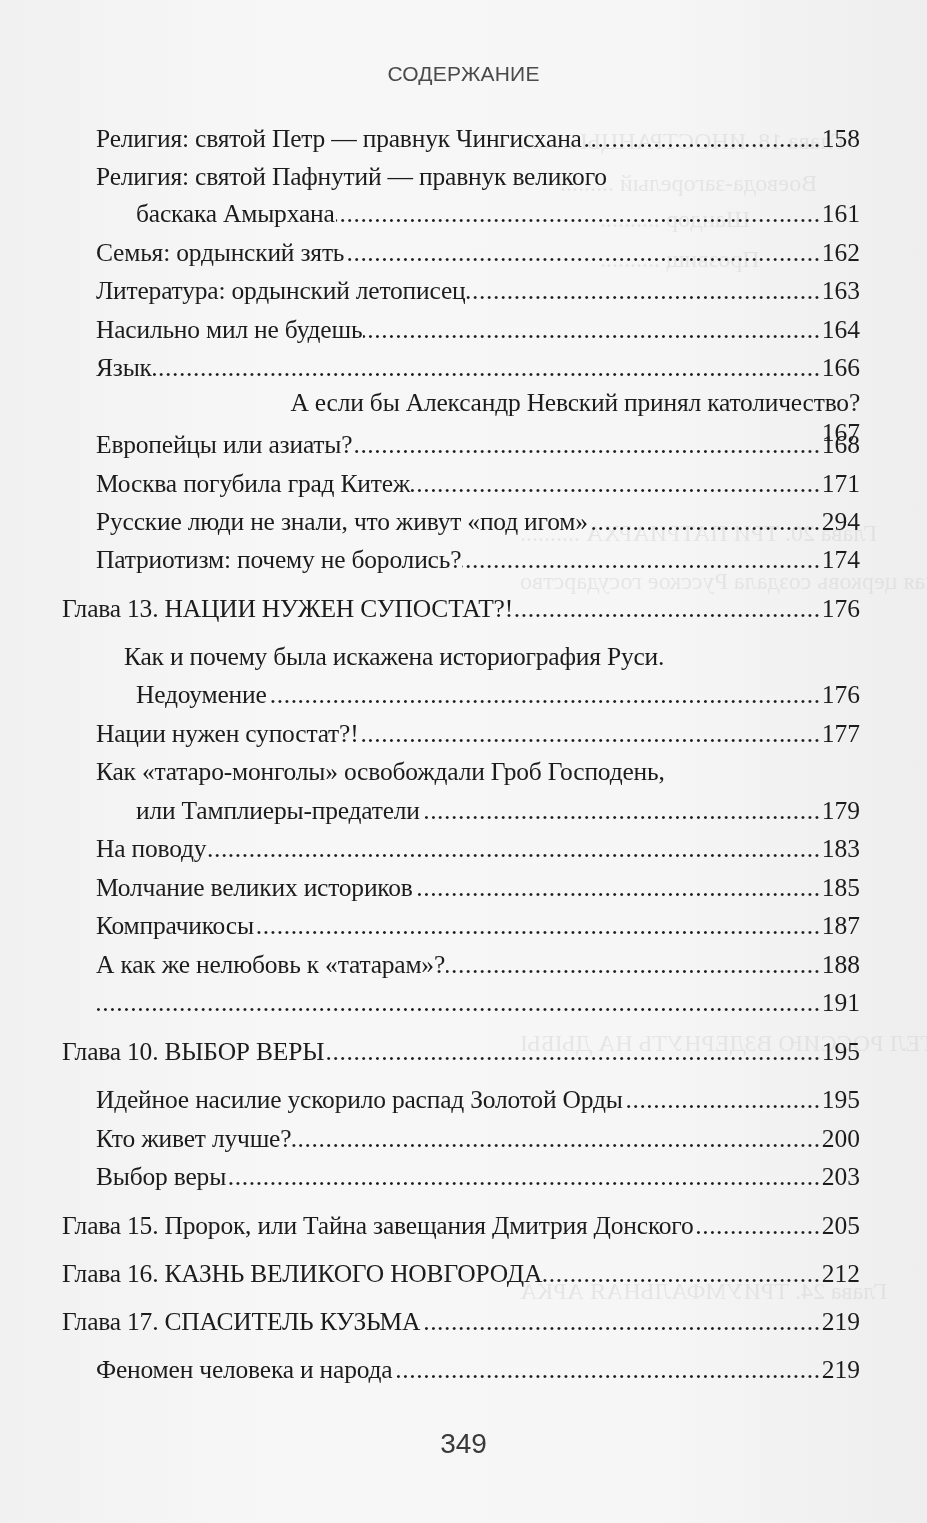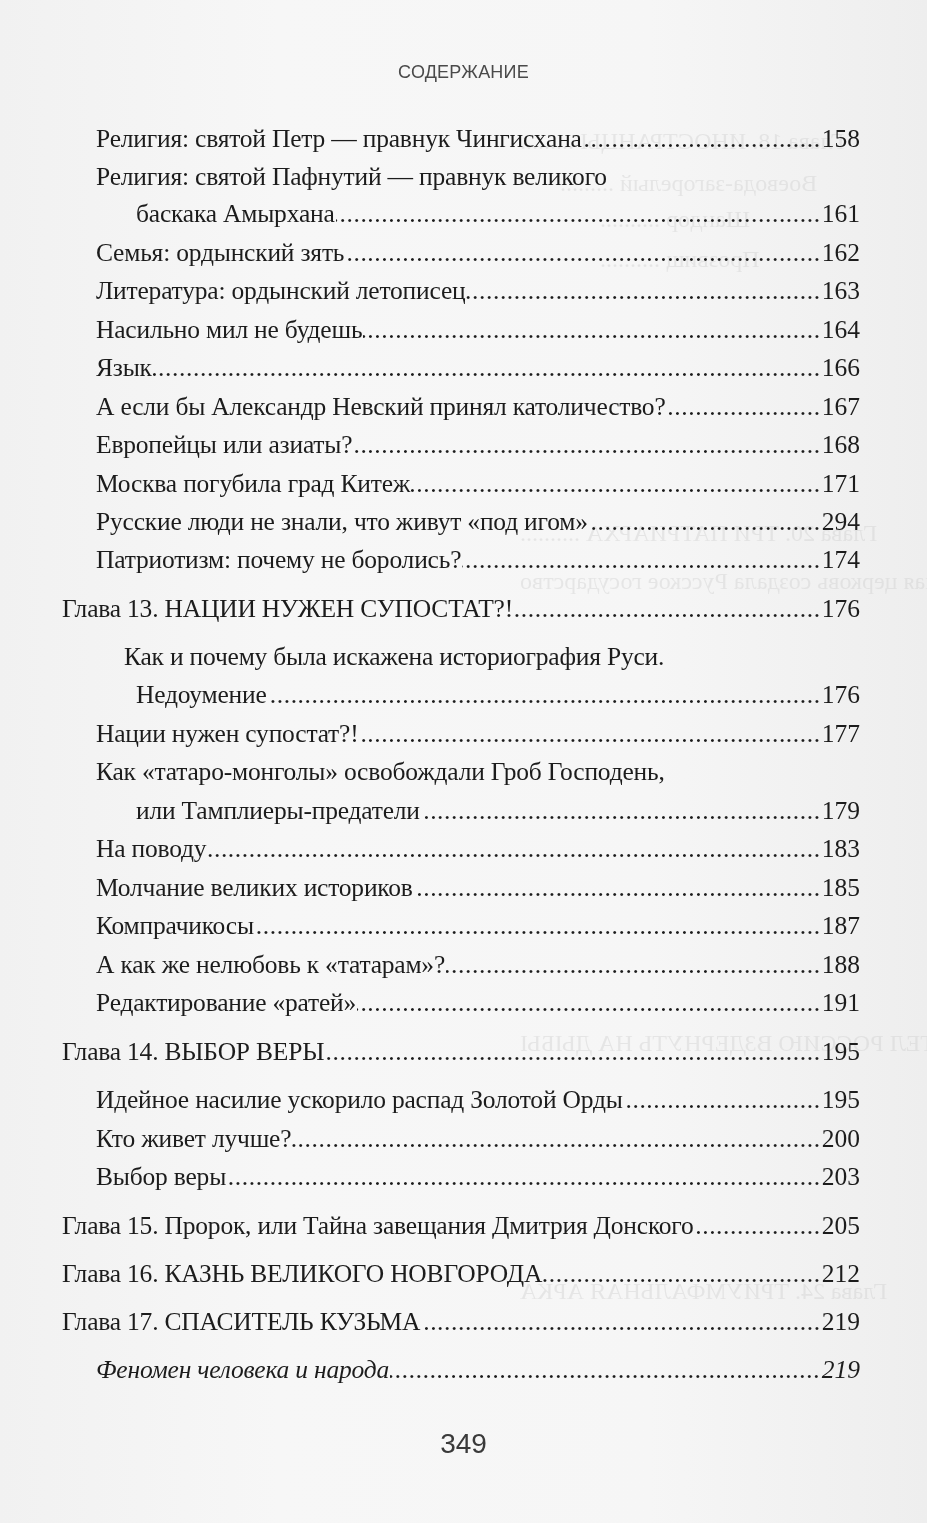--- a/index.html
+++ b/index.html
@@ -18,21 +18,21 @@
   .bleed {
     position: absolute; left: 0; top: 0; width: 927px; height: 1523px;
     pointer-events: none;
   }
   .bleed span {
     position: absolute; font-family: "Liberation Serif", serif; font-size: 24px;
     color: #c8c8c8; opacity: 0.35; transform: scaleX(-1); white-space: nowrap;
   }
   .header {
     position: absolute; top: 62px; left: 0; width: 927px; text-align: center;
-    font-family: "Liberation Sans", sans-serif; font-size: 18px; color: #4a4a4a;
+    font-family: "Liberation Sans", sans-serif; font-size: 21px; color: #4a4a4a;
     letter-spacing: 0.2px;
   }
   .toc { position: absolute; left: 0; top: 0; width: 927px; }
   .row {
     position: absolute; height: 34px;
     display: flex; align-items: flex-end;
     font-size: 25.5px; line-height: 30px;
     transform-origin: left bottom;
   }
   .row .title { white-space: nowrap; flex: 0 0 auto; letter-spacing: -0.2px; }
@@ -94,21 +94,21 @@
       <div class="row" style="left: 96px; top: 311px; width: 764px;">
         <span class="title">Насильно мил не будешь</span>
         <span class="leader"></span>
         <span class="page-num">164</span>
       </div>
       <div class="row" style="left: 96px; top: 349px; width: 764px;">
         <span class="title">Язык</span>
         <span class="leader"></span>
         <span class="page-num">166</span>
       </div>
-      <div class="row" style="left: 96px; top: 388px; width: 764px;">
+      <div class="row" style="left: 96px; top: 388px; width: 764px; flex-direction: column;">
         <span class="title">А если бы Александр Невский принял католичество?</span>
         <span class="leader"></span>
         <span class="page-num">167</span>
       </div>
       <div class="row" style="left: 96px; top: 426px; width: 764px;">
         <span class="title">Европейцы или азиаты?</span>
         <span class="leader"></span>
         <span class="page-num">168</span>
       </div>
       <div class="row" style="left: 96px; top: 465px; width: 764px;">
@@ -166,26 +166,25 @@
         <span class="title">Компрачикосы</span>
         <span class="leader"></span>
         <span class="page-num">187</span>
       </div>
       <div class="row" style="left: 96px; top: 946px; width: 764px;">
         <span class="title">А как же нелюбовь к «татарам»?</span>
         <span class="leader"></span>
         <span class="page-num">188</span>
       </div>
       <div class="row" style="left: 96px; top: 984px; width: 764px;">
-        <span class="title">Редактирование «ратей»</span>
         <span class="leader"></span>
         <span class="page-num">191</span>
       </div>
       <div class="row" style="left: 62px; top: 1033px; width: 798px;">
-        <span class="title">Глава 14. ВЫБОР ВЕРЫ</span>
+        <span class="title">Глава 10. ВЫБОР ВЕРЫ</span>
         <span class="leader"></span>
         <span class="page-num">195</span>
       </div>
       <div class="row" style="left: 96px; top: 1081px; width: 764px;">
         <span class="title">Идейное насилие ускорило распад Золотой Орды</span>
         <span class="leader"></span>
         <span class="page-num">195</span>
       </div>
       <div class="row" style="left: 96px; top: 1120px; width: 764px;">
         <span class="title">Кто живет лучше?</span>
@@ -205,21 +204,21 @@
       <div class="row" style="left: 62px; top: 1255px; width: 798px;">
         <span class="title">Глава 16. КАЗНЬ ВЕЛИКОГО НОВГОРОДА</span>
         <span class="leader"></span>
         <span class="page-num">212</span>
       </div>
       <div class="row" style="left: 62px; top: 1303px; width: 798px;">
         <span class="title">Глава 17. СПАСИТЕЛЬ КУЗЬМА</span>
         <span class="leader"></span>
         <span class="page-num">219</span>
       </div>
-      <div class="row" style="left: 96px; top: 1351px; width: 764px; font-style: italic;">
+      <div class="row" style="left: 96px; top: 1351px; width: 764px;">
         <span class="title">Феномен человека и народа</span>
         <span class="leader"></span>
         <span class="page-num">219</span>
       </div>
     </div>
 
   <div class="footer">349</div>
 </div>
 
 </body></html>

